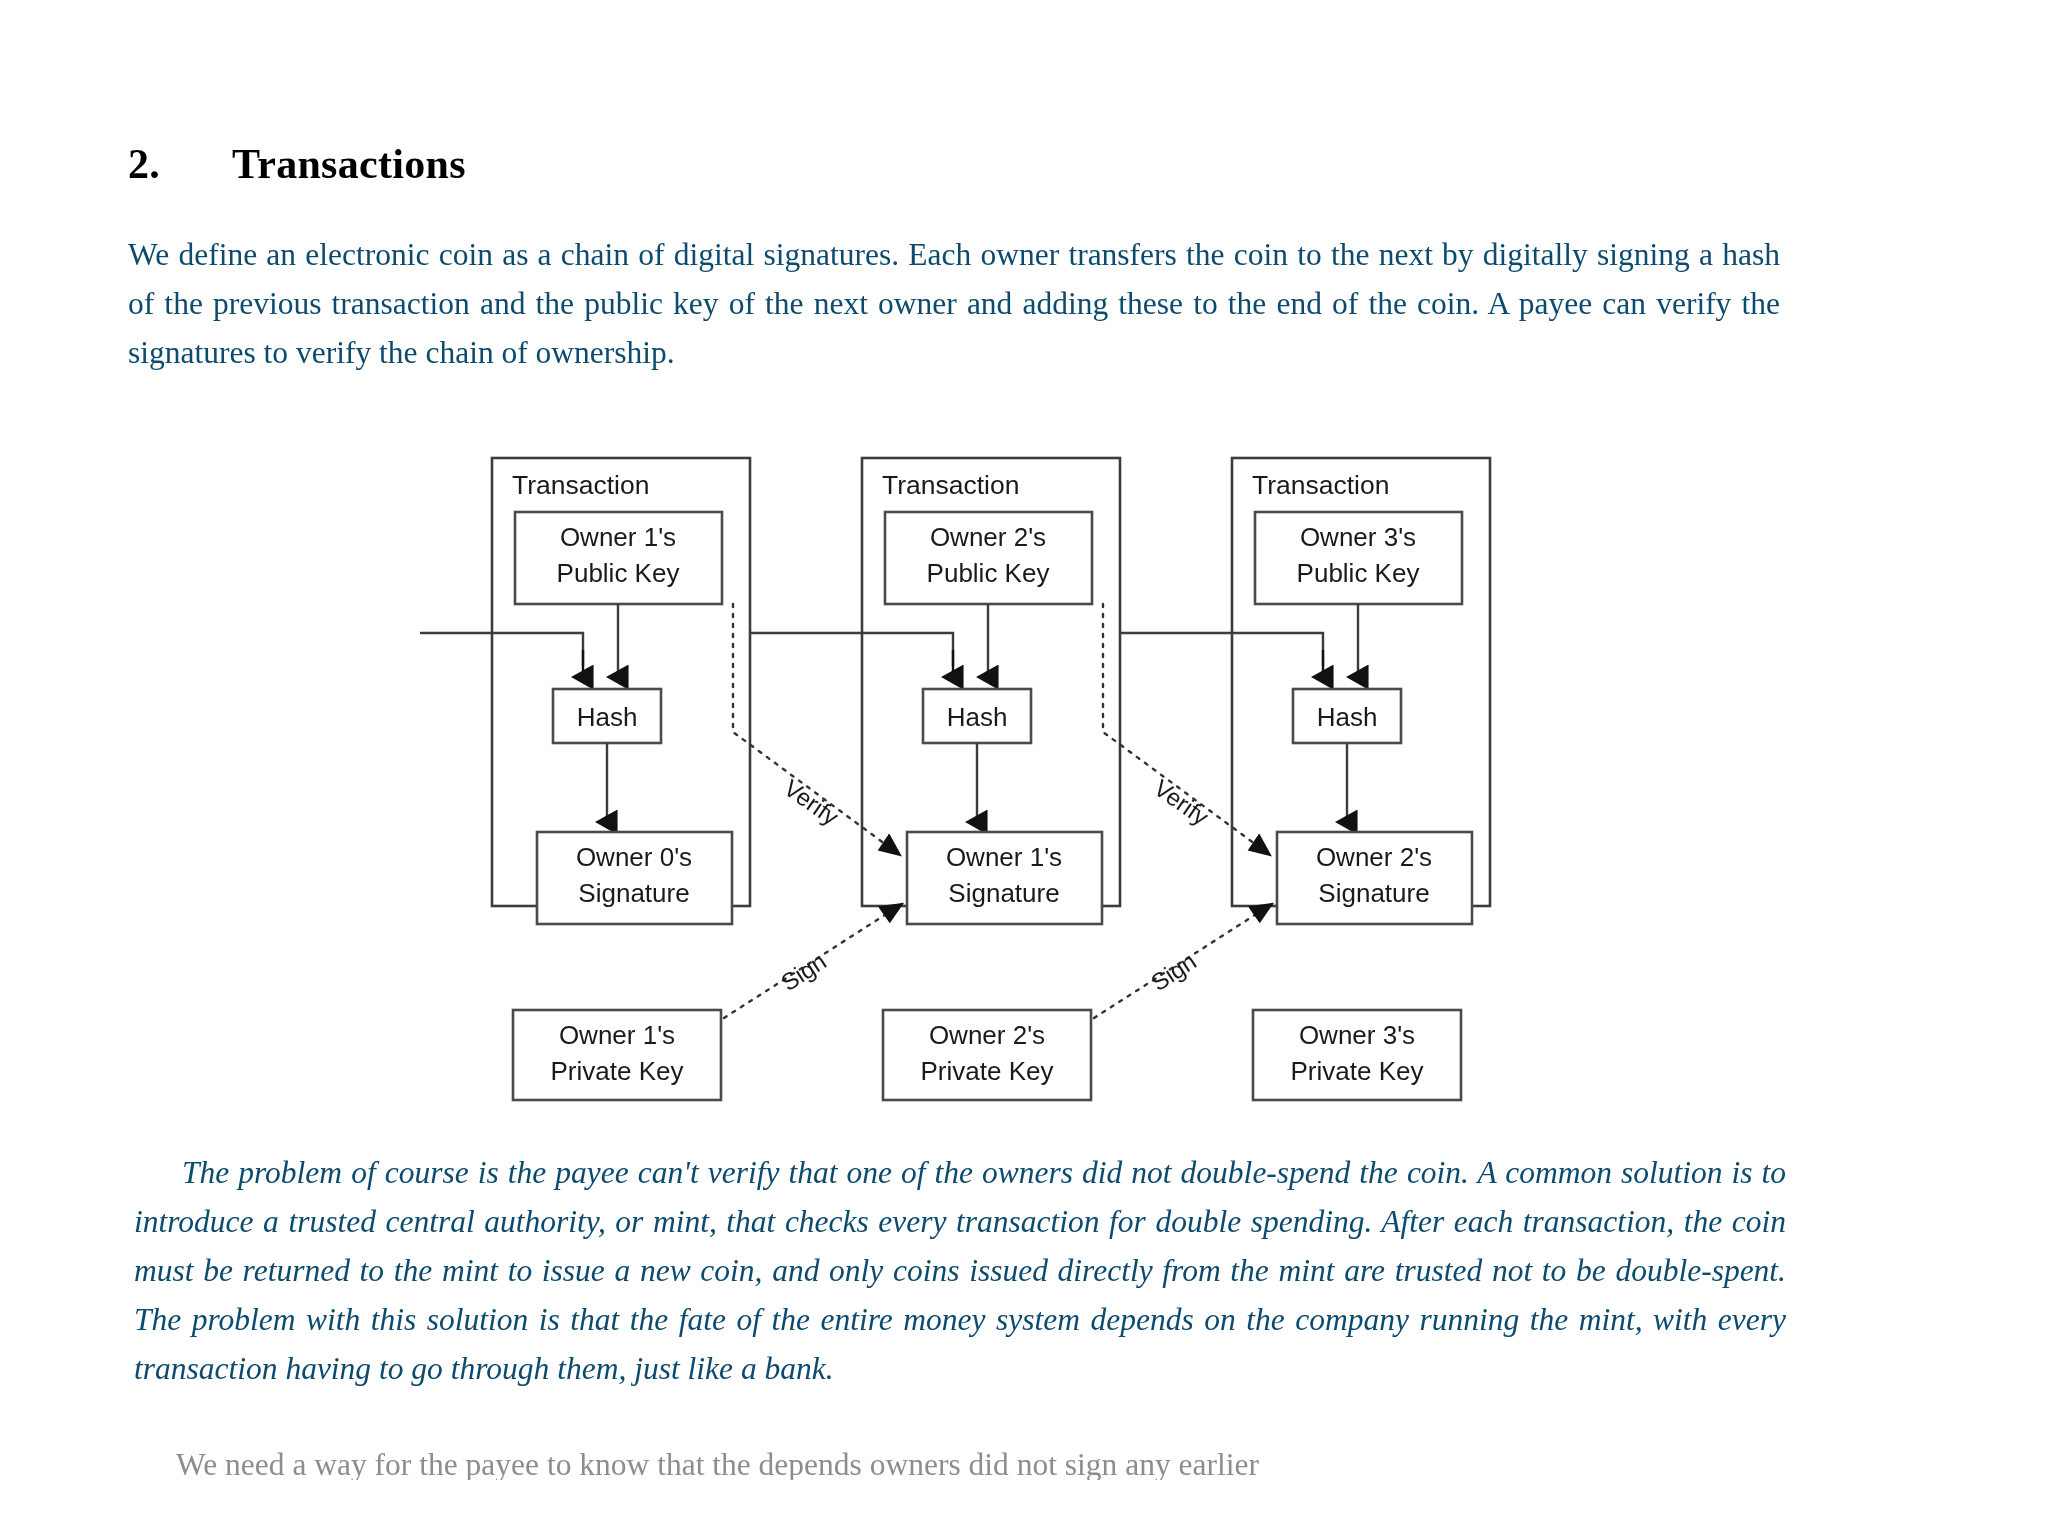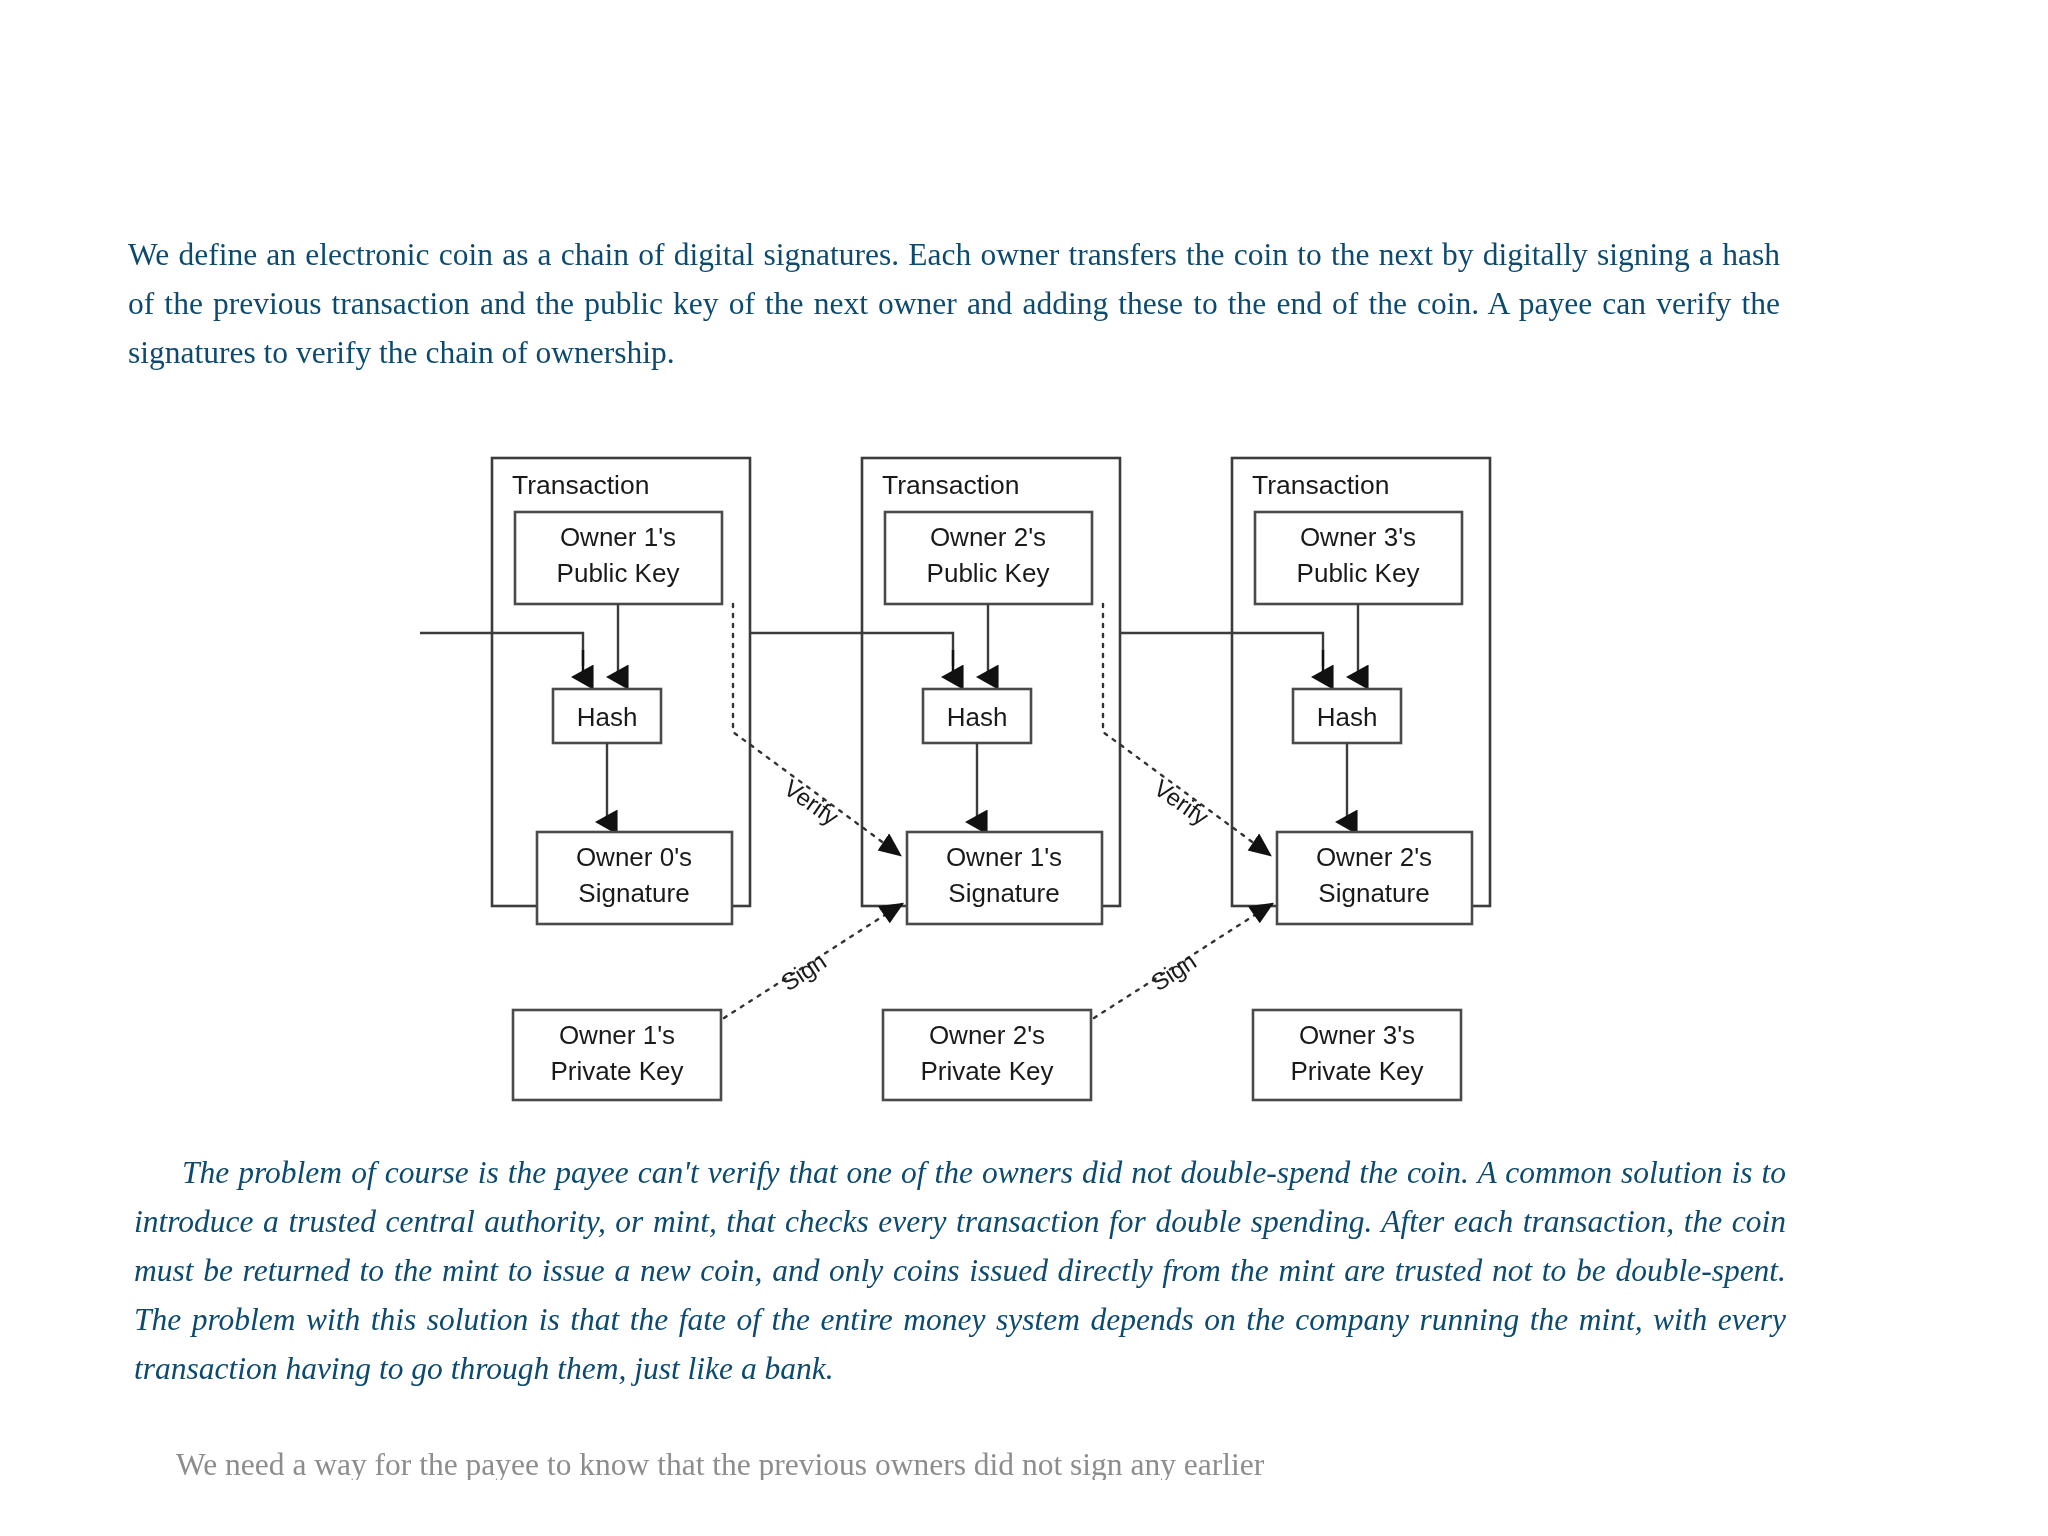--- a/index.html
+++ b/index.html
@@ -97,20 +97,23 @@
     font-family: "Liberation Sans", "DejaVu Sans", sans-serif;
     fill: #1a1a1a;
     font-size: 24px;
   }
 </style>
 </head>
 <body>
 
 <div class="page">
 
+  <div class="section-heading">
+    <span class="num">2.</span><span>Transactions</span>
+  </div>
 
   <div class="para para-1">We define an electronic coin as a chain of digital signatures.  Each owner transfers the coin to the next by digitally signing a hash of the previous transaction and the public key of the next owner and adding these to the end of the coin.  A payee can verify the signatures to verify the chain of ownership.</div>
 
   <div class="diagram">
     <svg width="2048" height="690" viewBox="0 0 2048 690" xmlns="http://www.w3.org/2000/svg">
       <defs>
         <marker id="arrowSolid" markerWidth="12" markerHeight="12" refX="5.2" refY="5" orient="auto" markerUnits="strokeWidth">
           <path d="M0,0.6 L10.5,0.6 L5.2,10 z" fill="#111111"></path>
         </marker>
         <marker id="arrowDotted" markerWidth="13" markerHeight="13" refX="9" refY="4.6" orient="auto" markerUnits="strokeWidth">
@@ -215,15 +218,15 @@
         <text class="dtext-small" x="788" y="552" transform="rotate(-33 788 552)">Sign</text>
 
         <path d="M1094,578 L1272,464" fill="none" stroke="#333333" stroke-width="2.4" stroke-dasharray="3,7" stroke-linecap="round" marker-end="url(#arrowDotted)"></path>
         <text class="dtext-small" x="1158" y="552" transform="rotate(-33 1158 552)">Sign</text>
       </g>
     </svg>
   </div>
 
   <div class="para para-2">The problem of course is the payee can't verify that one of the owners did not double-spend the coin.  A common solution is to introduce a trusted central authority, or mint, that checks every transaction for double spending.  After each transaction, the coin must be returned to the mint to issue a new coin, and only coins issued directly from the mint are trusted not to be double-spent. The problem with this solution is that the fate of the entire money system depends on the company running the mint, with every transaction having to go through them, just like a bank.</div>
 
-  <div class="para para-3">We need a way for the payee to know that the previous owners did not sign any earlier</div>
+  <div class="para para-3">We need a way for the payee to know that the depends owners did not sign any earlier</div>
 
 </div>
 
 </body></html>

